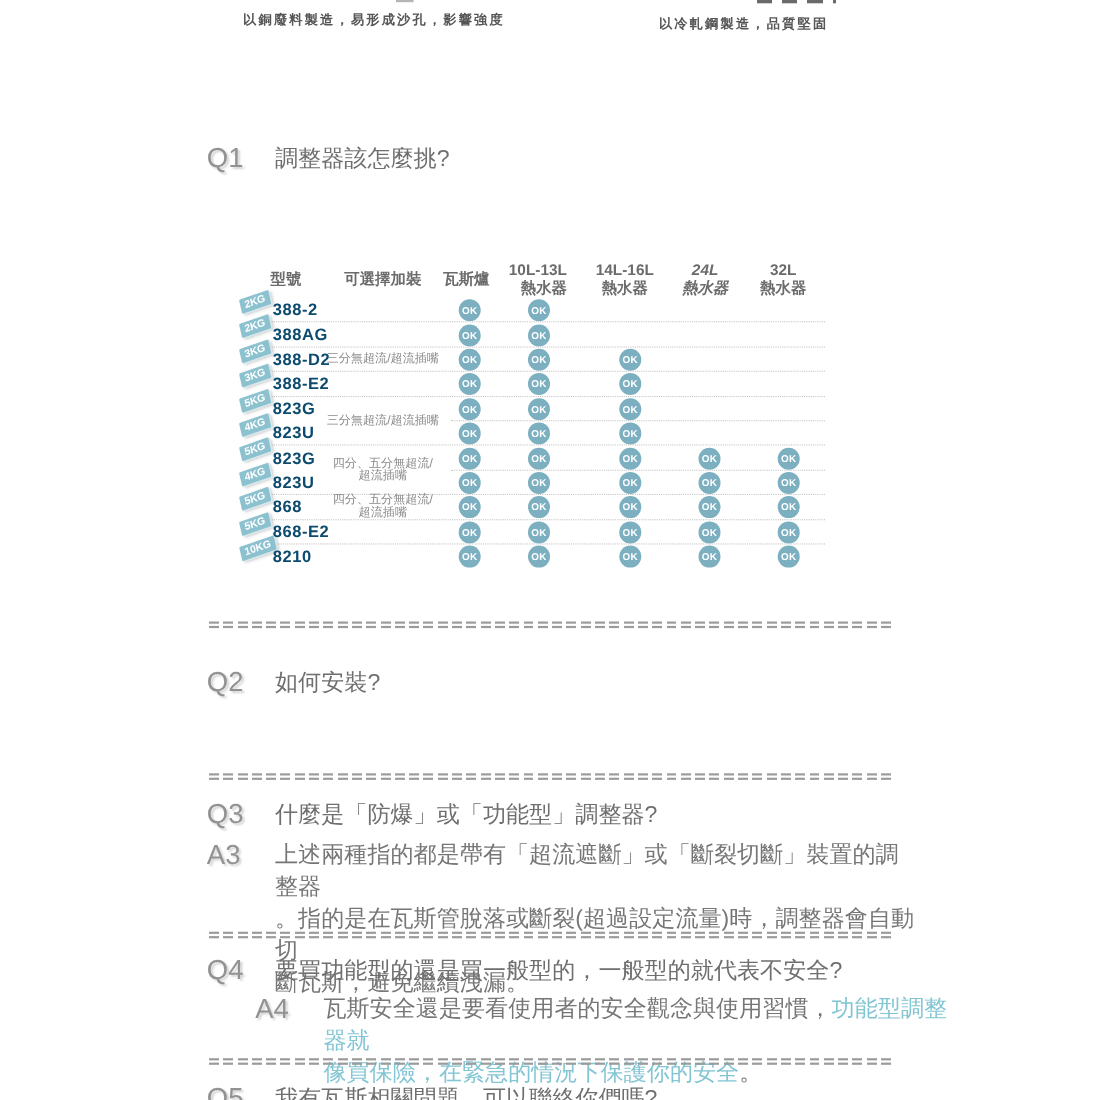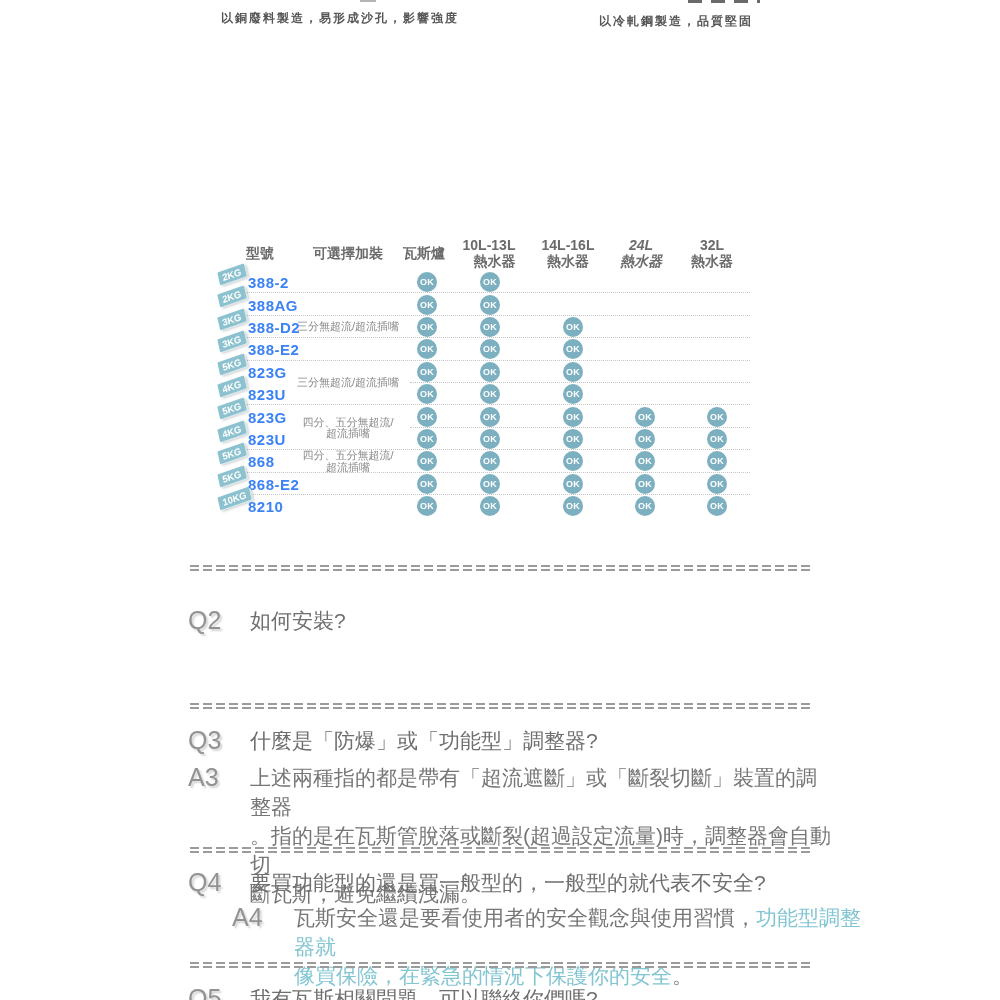--- a/index.html
+++ b/index.html
@@ -36,21 +36,21 @@
   
   .table-title{position:absolute;left:244px;top:194px;font-size:27px;font-weight:bold;
                color:#858585;letter-spacing:1px;text-shadow:1px 1px 1px rgba(0,0,0,0.12);}
   .th{position:absolute;font-size:14px;font-weight:bold;color:#6b6b6b;text-align:center;
       white-space:pre-line;line-height:16px;transform:translateX(-50%);}
   .th.left{transform:none;text-align:left;}
   .row{position:absolute;left:230px;width:520px;height:22.4px;}
   .rowline{position:absolute;bottom:0;left:0;right:0;border-top:1px dotted #c6c6c6;}
   .rowline.partial{left:180px;}
   .model{position:absolute;left:18px;top:50%;transform:translateY(-50%);
-         font-size:15px;font-weight:bold;color:#3b82f6;letter-spacing:0.5px;}
+         font-size:15px;font-weight:bold;color:#0c4a6e;letter-spacing:0.5px;}
   .badge{position:absolute;left:-12px;top:-3px;background:#8cc2cf;color:#ffffff;
          font-size:9.5px;font-weight:bold;padding:1px 4px;border-radius:1px;
          transform:rotate(-19deg) skewX(-6deg);
          box-shadow:1.5px 1.5px 0 rgba(220,235,239,0.9),2px 2px 3px rgba(0,0,0,0.25);}
   .option{position:absolute;left:118px;transform:translate(-50%,-50%);
           font-size:11px;color:#8a8a8a;text-align:center;white-space:pre-line;line-height:11.5px;}
   .option.inline{top:50%;}
   .option.span{top:100%;}
   .ok{position:absolute;top:50%;transform:translate(-50%,-50%);width:20px;height:20px;
       border-radius:50%;background:#7cafc0;color:#fff;font-size:9px;font-weight:bold;
@@ -61,20 +61,23 @@
 
 <div id="page">
 
   <div class="frag" style="left:688px;width:72px;"></div>
   <div class="frag small" style="left:360px;width:16px;"></div>
 
   <span class="caption" style="left:221px;top:10px;">以銅廢料製造，易形成沙孔，影響強度</span>
   <span class="caption" style="left:599px;top:13px;">以冷軋鋼製造，品質堅固</span>
 
 
+  <div class="qa-q" style="top:130px;">
+    <span class="qlabel">Q1</span><span class="qtext">調整器該怎麼挑?</span>
+  </div>
 
   <div class="th left" style="left:246px;top:245px;">型號</div>
   <div class="th" style="left:348px;top:245px;">可選擇加裝</div>
   <div class="th" style="left:424px;top:245px;">瓦斯爐</div>
   <div class="th" style="left:489px;top:237px;text-align:right;">10L-13L
 熱水器</div>
   <div class="th" style="left:568px;top:237px;">14L-16L
 熱水器</div>
   <div class="th" style="left:641px;top:237px;font-style:italic;">24L
 熱水器</div>

